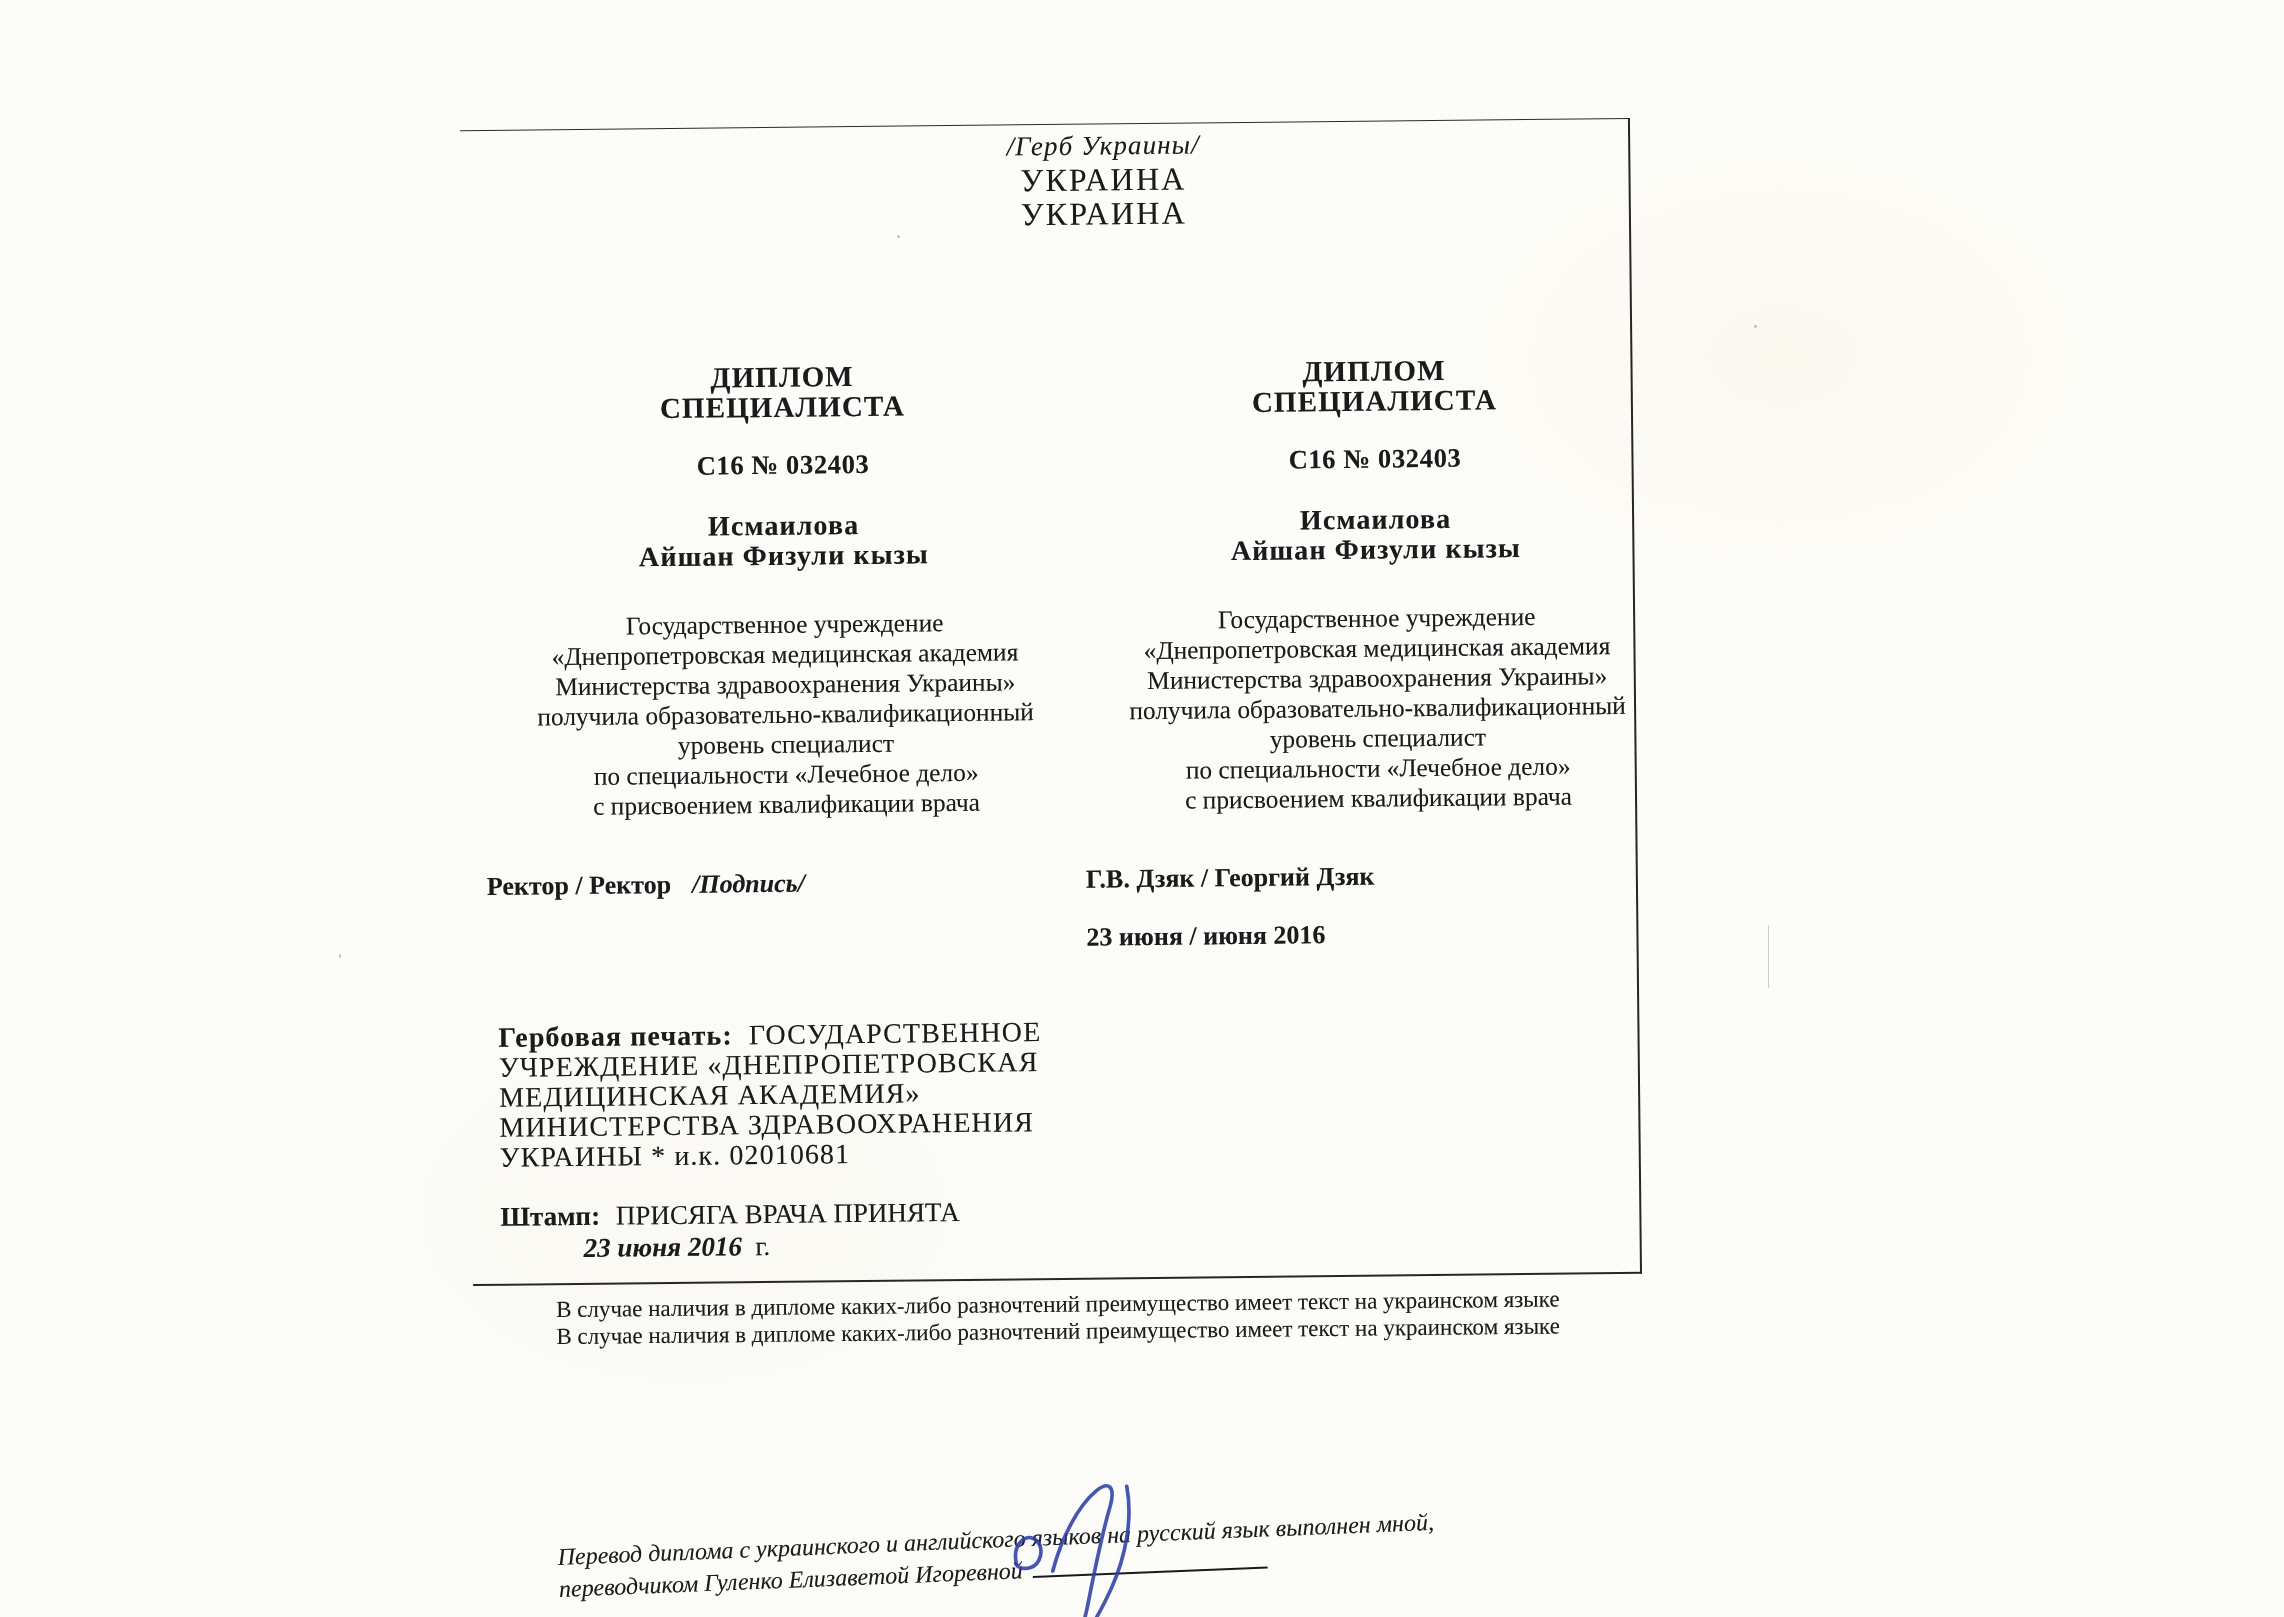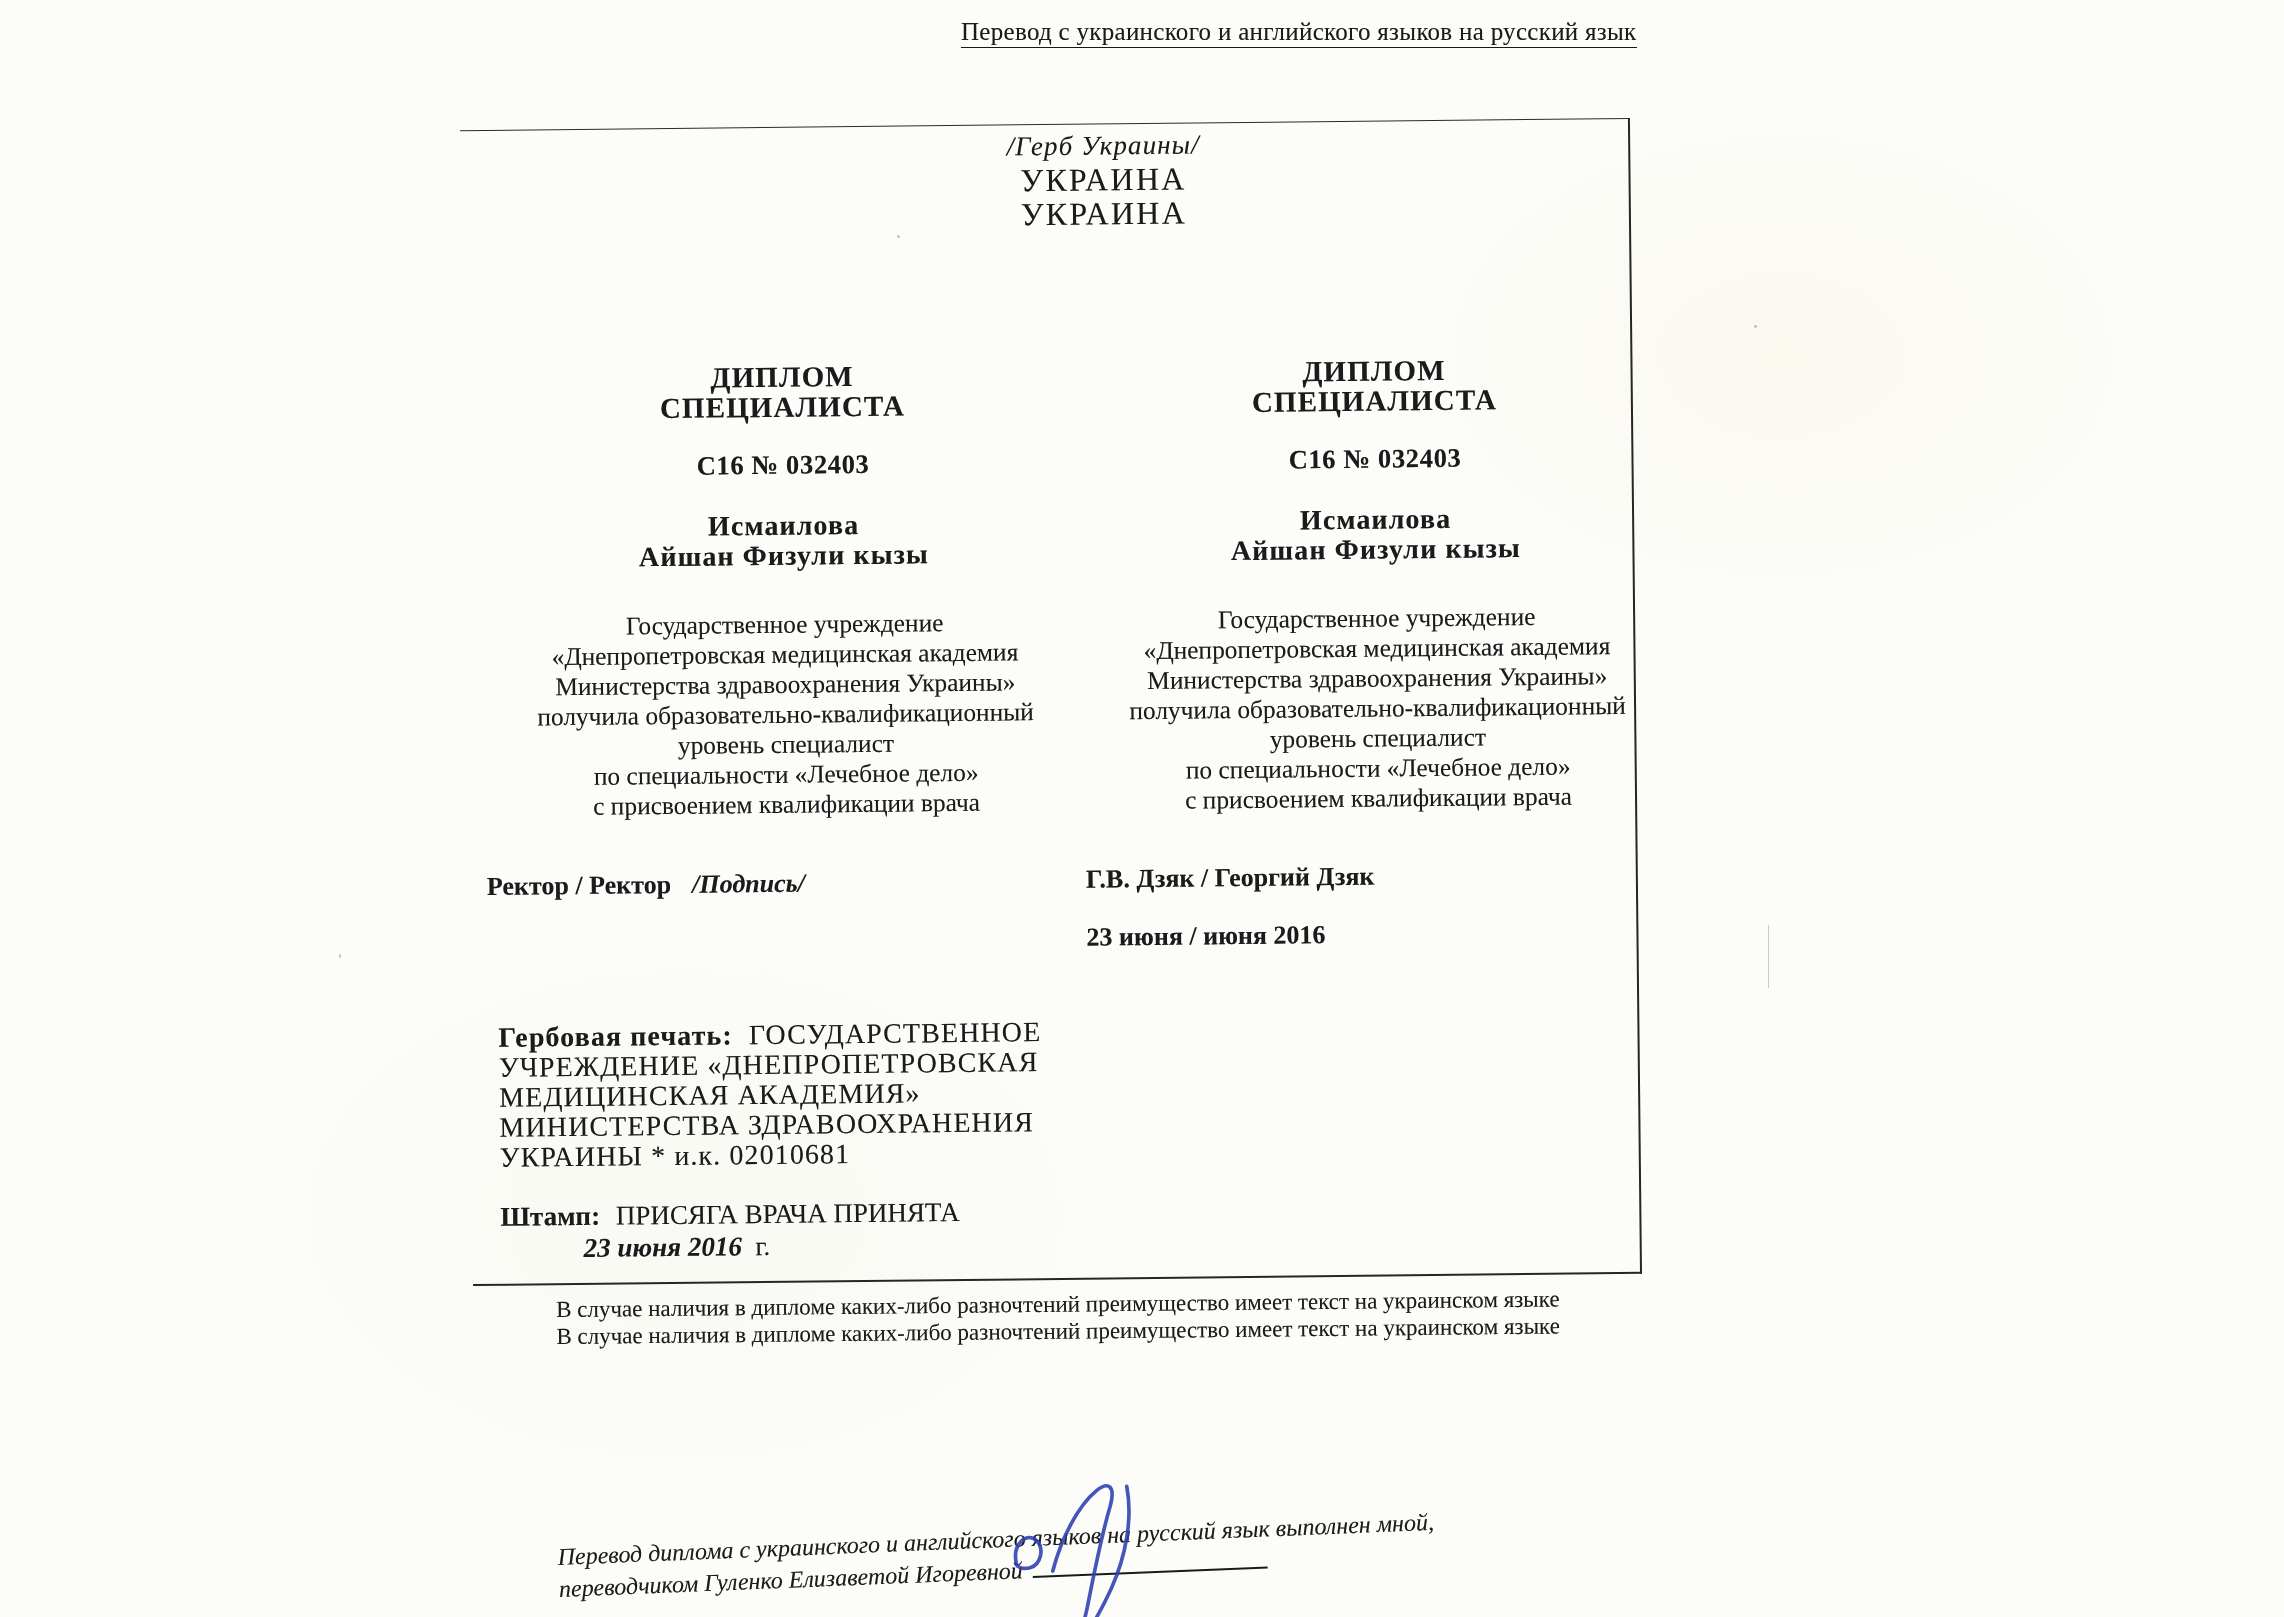--- a/index.html
+++ b/index.html
@@ -48,23 +48,20 @@
   .sig-underscore{display:inline-block; width:235px; border-bottom:2.3px solid #1a1a1a; margin-left:10.2px; height:19px;}
 
   .speck{border-radius:50%; background:#9b9b96; opacity:.6;}
   .streak{background:#9a9a98; opacity:.5;}
 </style>
 </head>
 <body>
 
 <div class="page">
 
-  <div class="abs" style="left:961px; top:18px;">
-    <span class="top-note ink">Перевод с украинского и английского языков на русский язык</span>
-  </div>
 
   <div class="abs doc-box">
     <div class="abs rule-top"></div>
     <div class="abs rule-right"></div>
     <div class="abs rule-bottom"></div>
 
     <div class="abs herb-line coat i ink" style="top:7.3px;">/Герб Украины/</div>
     <div class="abs herb-line country ink" style="top:38px;">УКРАИНА</div>
     <div class="abs herb-line country ink" style="top:72px;">УКРАИНА</div>
 

